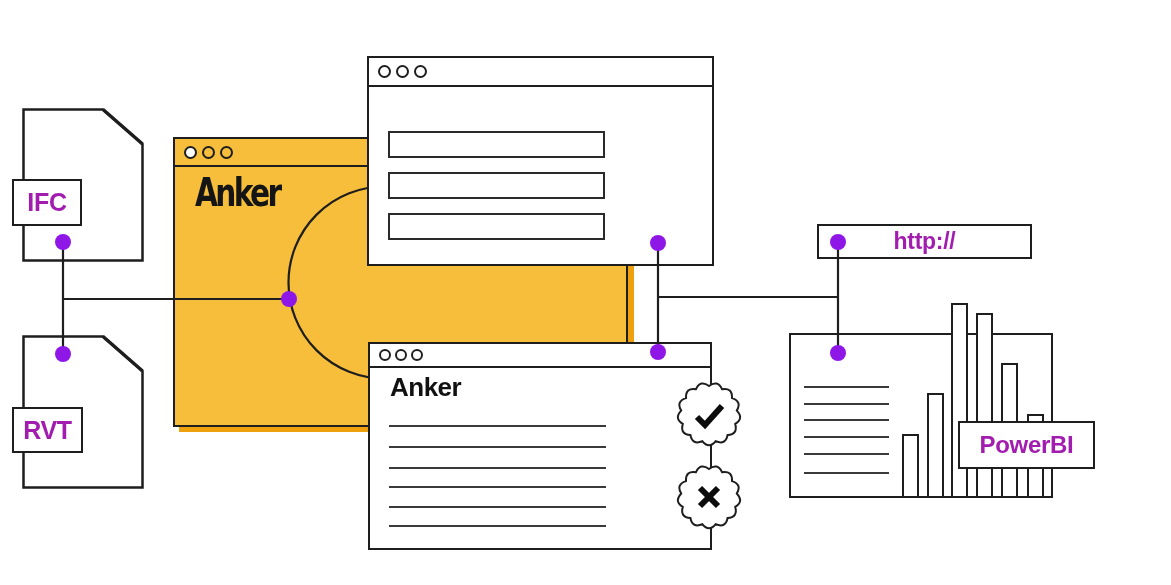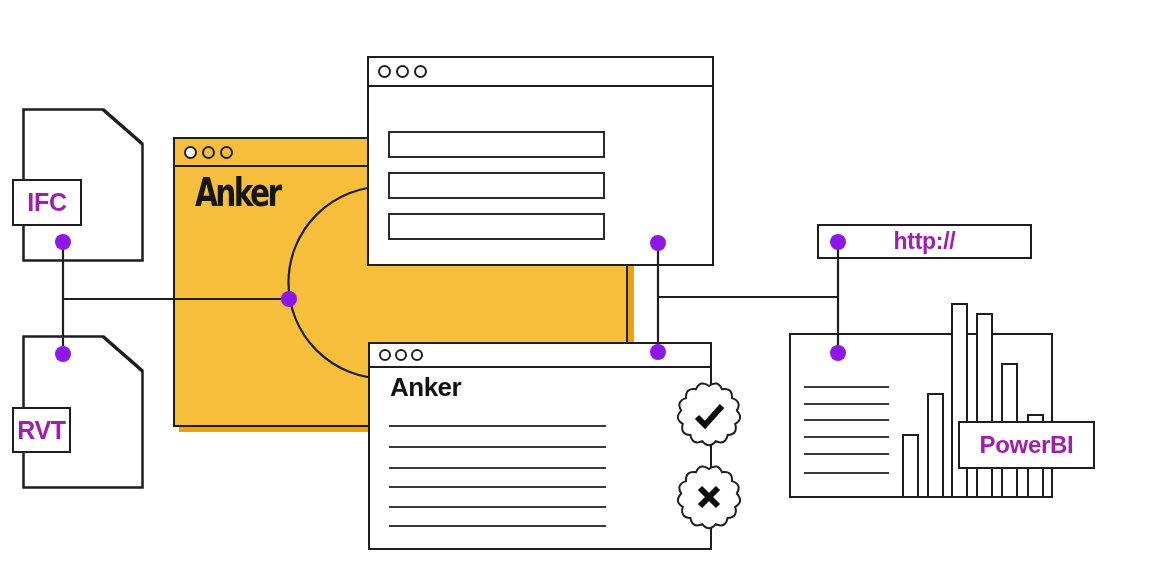--- a/index.html
+++ b/index.html
@@ -52,21 +52,21 @@
     <path d="M 81 1.5 L 120.5 36" fill="none" stroke="#1e1e1e" stroke-width="3.4"></path>
   </svg>
   <div class="labelbox" style="left:12px;top:179px;width:70px;height:47px;font-size:25px;">
     <span>IFC</span>
   </div>
 
   <svg class="abs" style="left:22px;top:335px;" width="122" height="154" viewBox="0 0 122 154">
     <polygon points="1.5,1.5 81,1.5 120.5,36 120.5,152.5 1.5,152.5" fill="#fff" stroke="#1e1e1e" stroke-width="2.5"></polygon>
     <path d="M 81 1.5 L 120.5 36" fill="none" stroke="#1e1e1e" stroke-width="3.4"></path>
   </svg>
-  <div class="labelbox" style="left:12px;top:407px;width:59px;height:46px;font-size:25px;">
+  <div class="labelbox" style="left:12px;top:407px;width:71px;height:46px;font-size:25px;">
     <span>RVT</span>
   </div>
 
   <div class="win" style="left:367px;top:56px;width:347px;height:210px;">
     <div class="titlebar" style="height:29px;">
       <div class="tl"></div>
       <div class="tl"></div>
       <div class="tl"></div>
     </div>
     <div class="formrow" style="left:19px;top:73px;width:217px;height:27px;"></div>

